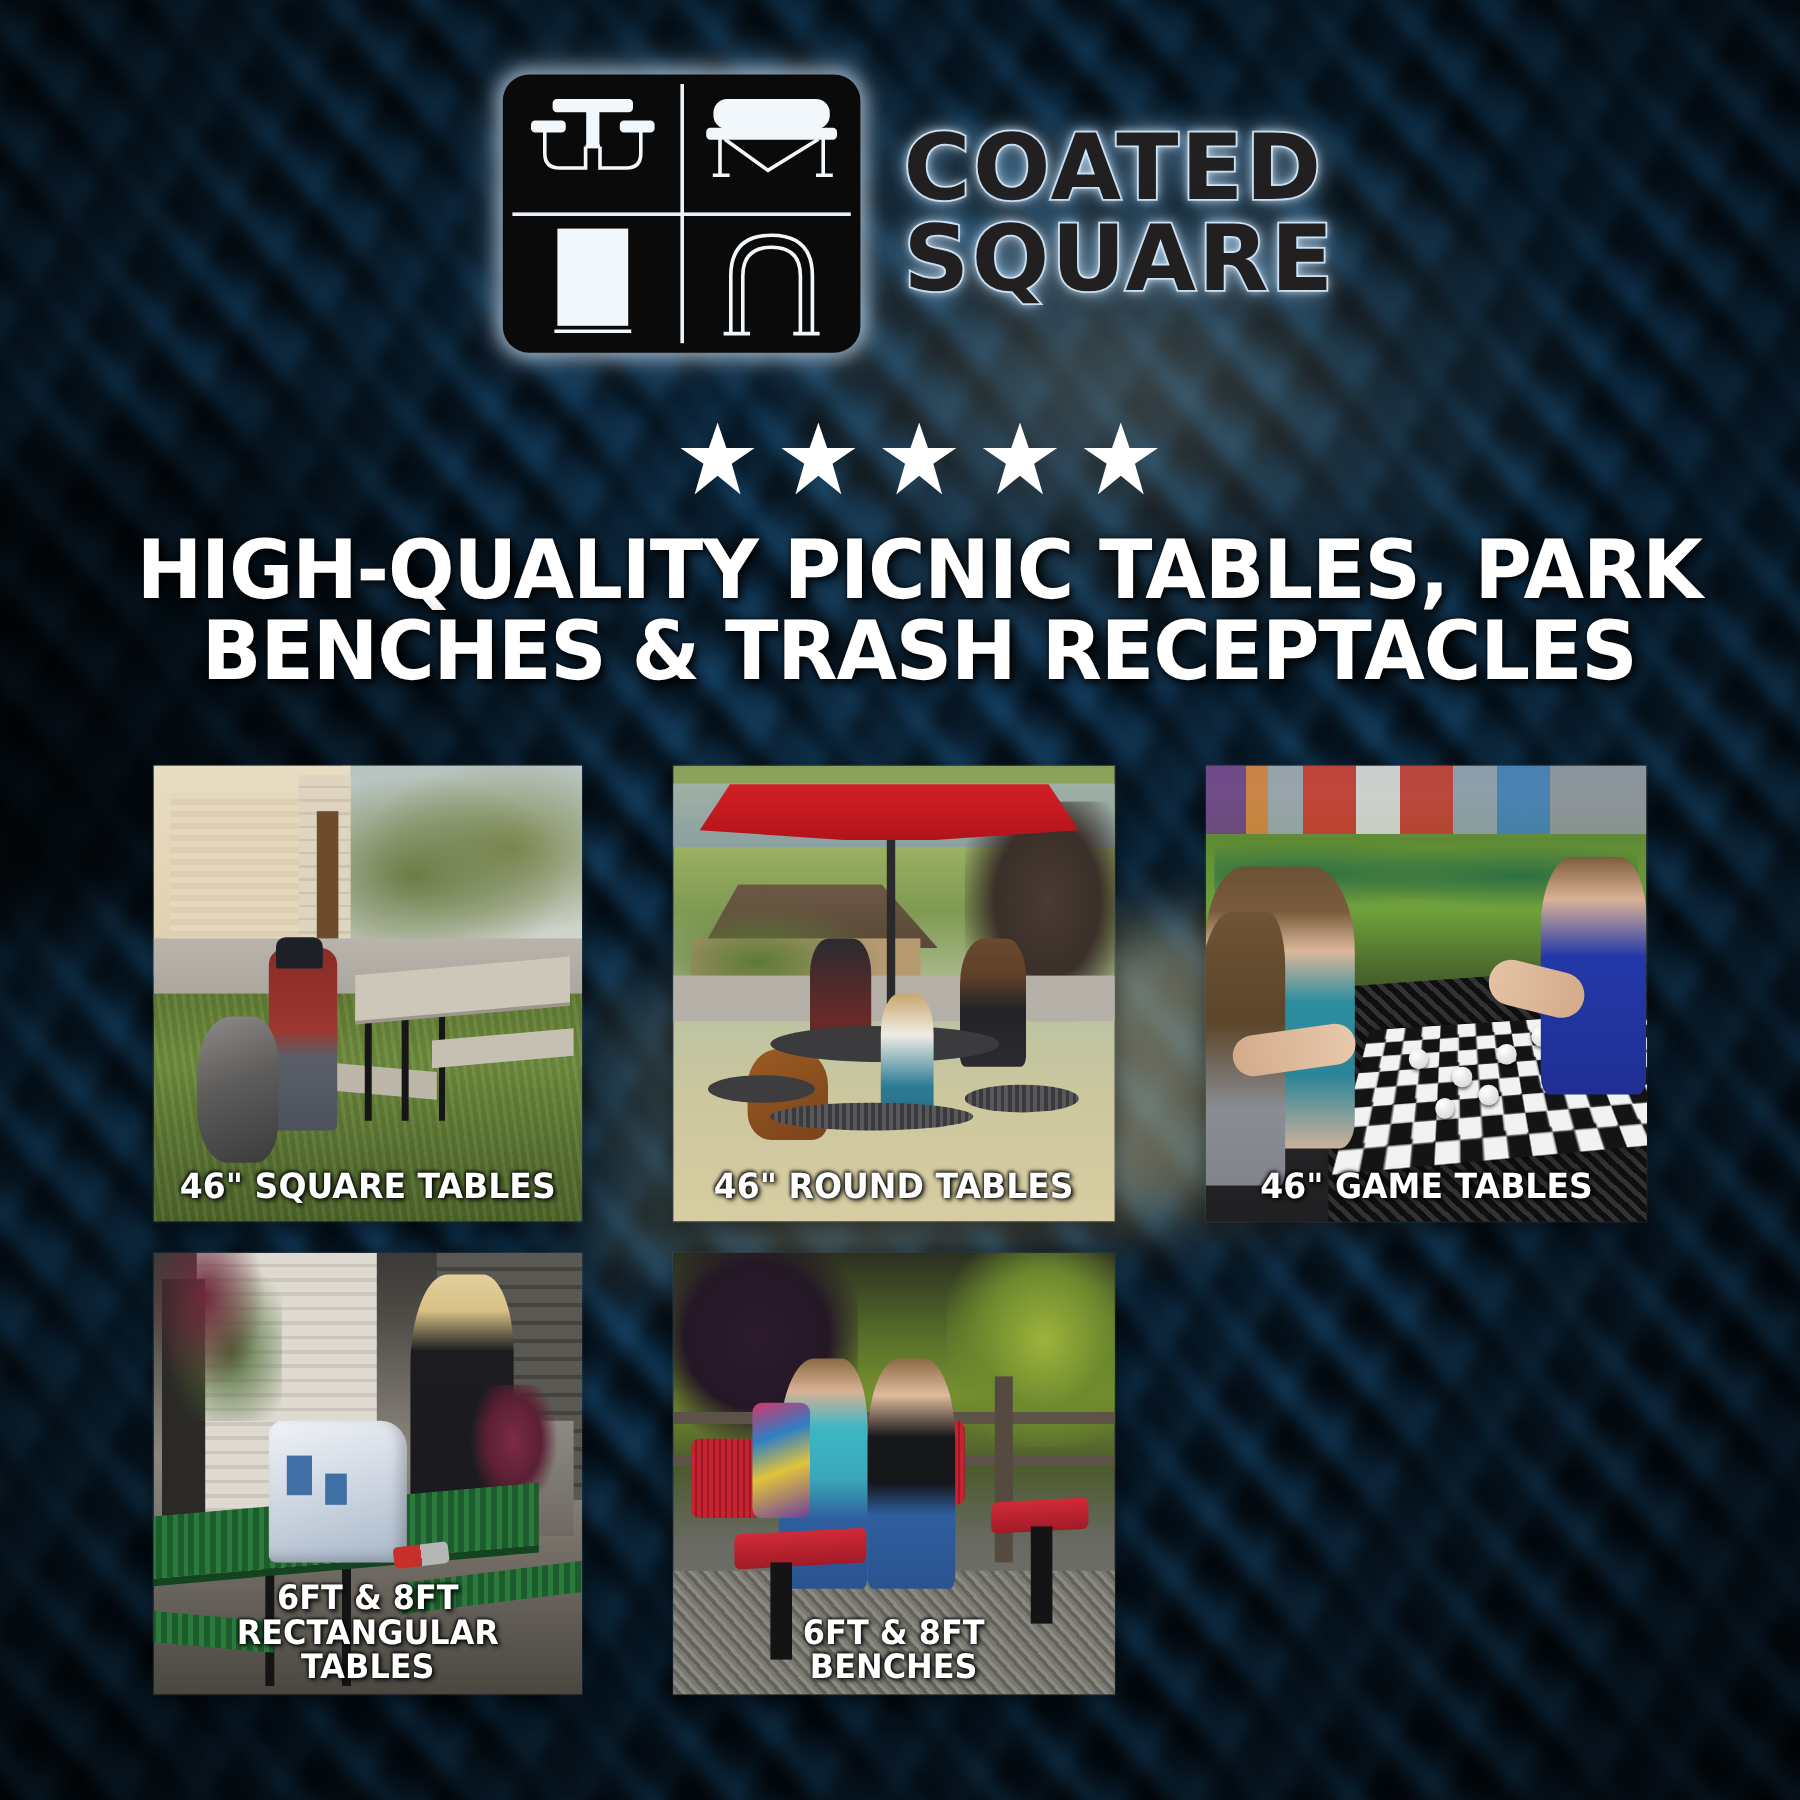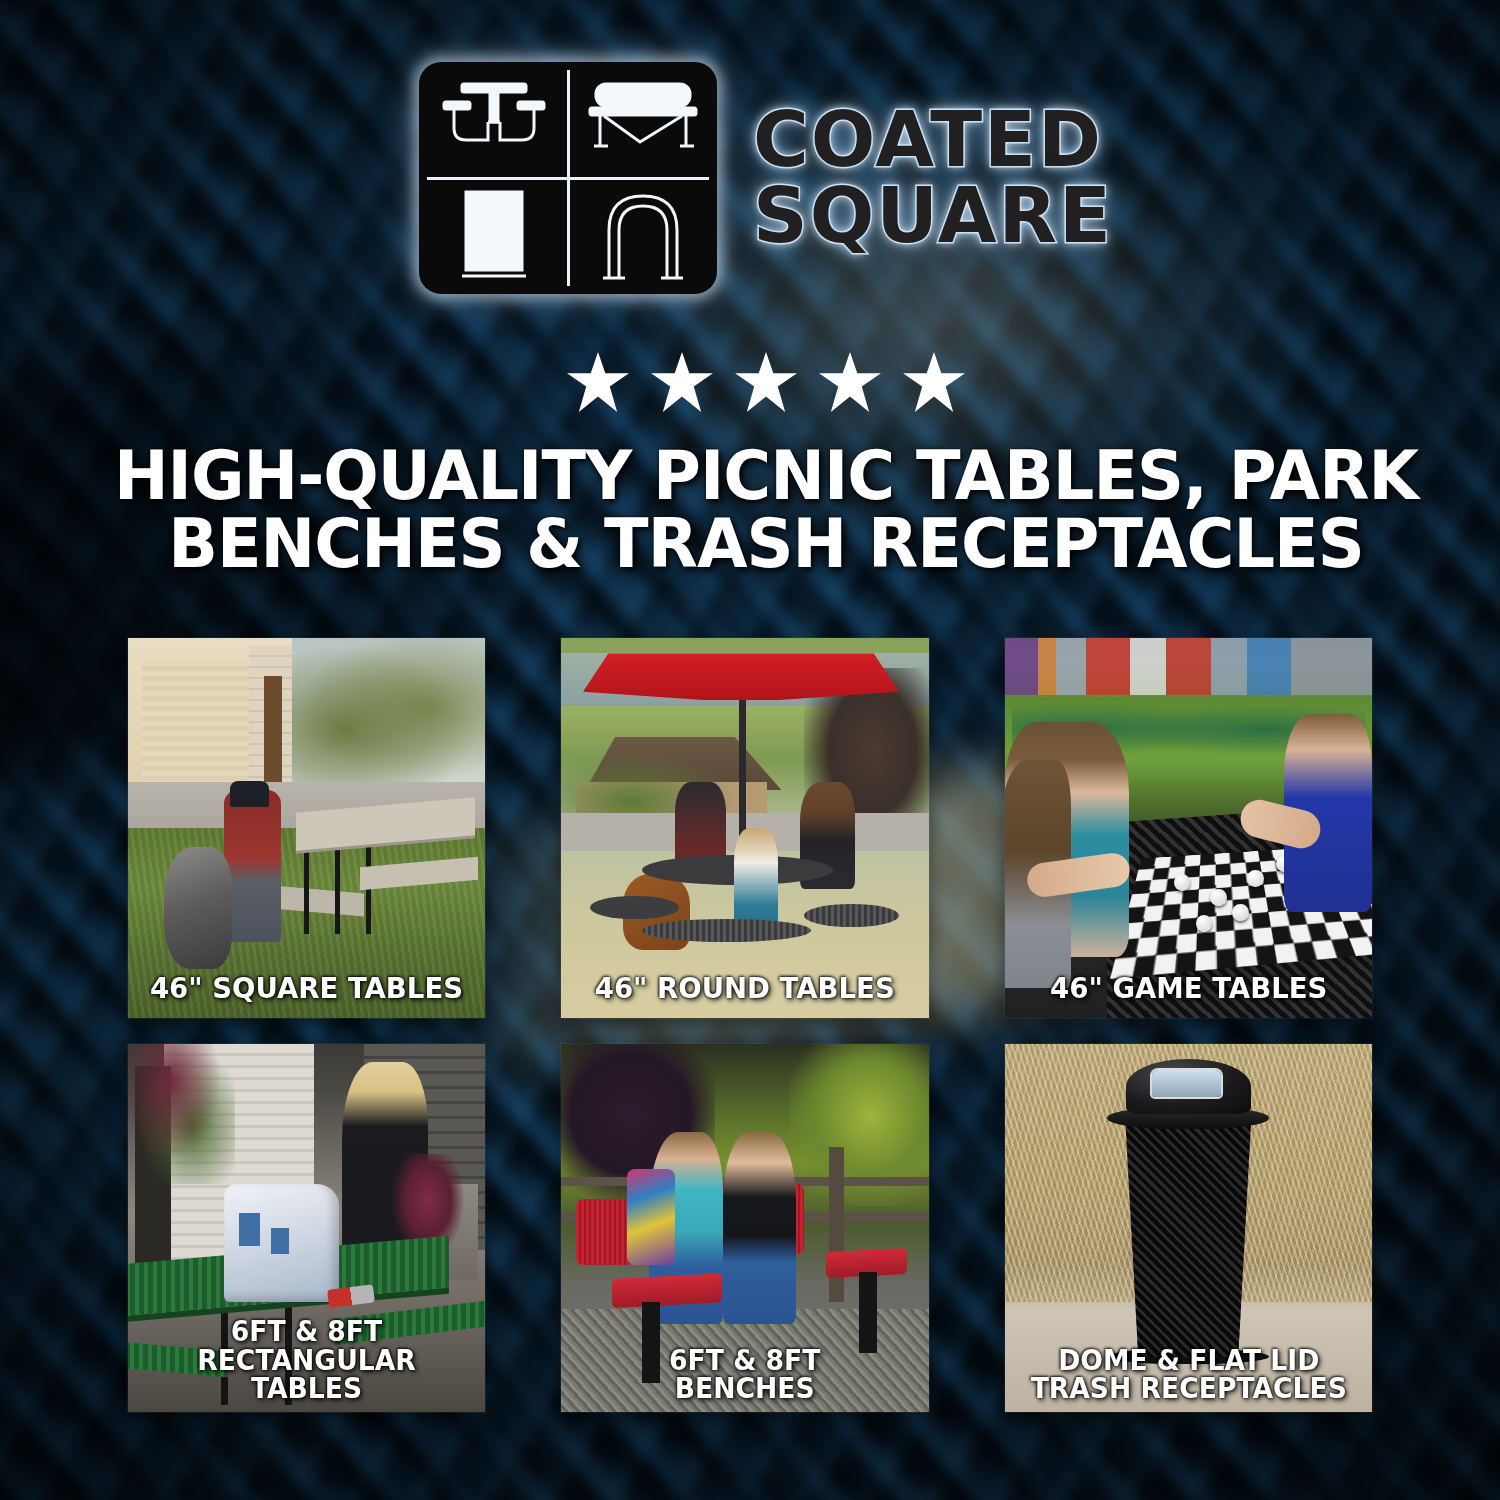--- a/index.html
+++ b/index.html
@@ -583,33 +583,15 @@
           <div class="s5-seatA"></div>
           <div class="s5-legA"></div>
         </div>
         <div class="tile-caption two-line">
           <span class="cap-line">6FT &amp; 8FT</span>
           <span class="cap-line">BENCHES</span>
         </div>
       </div>
     </div>
 
-    <div class="cell">
-      <div class="tile short">
-        <div class="scene">
-          <div class="s6-bg"></div>
-          <div class="s6-grass"></div>
-          <div class="s6-walk"></div>
-          <div class="s6-base"></div>
-          <div class="s6-can"></div>
-          <div class="s6-rim"></div>
-          <div class="s6-dome"></div>
-          <div class="s6-open"></div>
-        </div>
-        <div class="tile-caption two-line">
-          <span class="cap-line">DOME &amp; FLAT LID</span>
-          <span class="cap-line">TRASH RECEPTACLES</span>
-        </div>
-      </div>
-    </div>
 
   </div>
 </div>
 
 </body></html>

